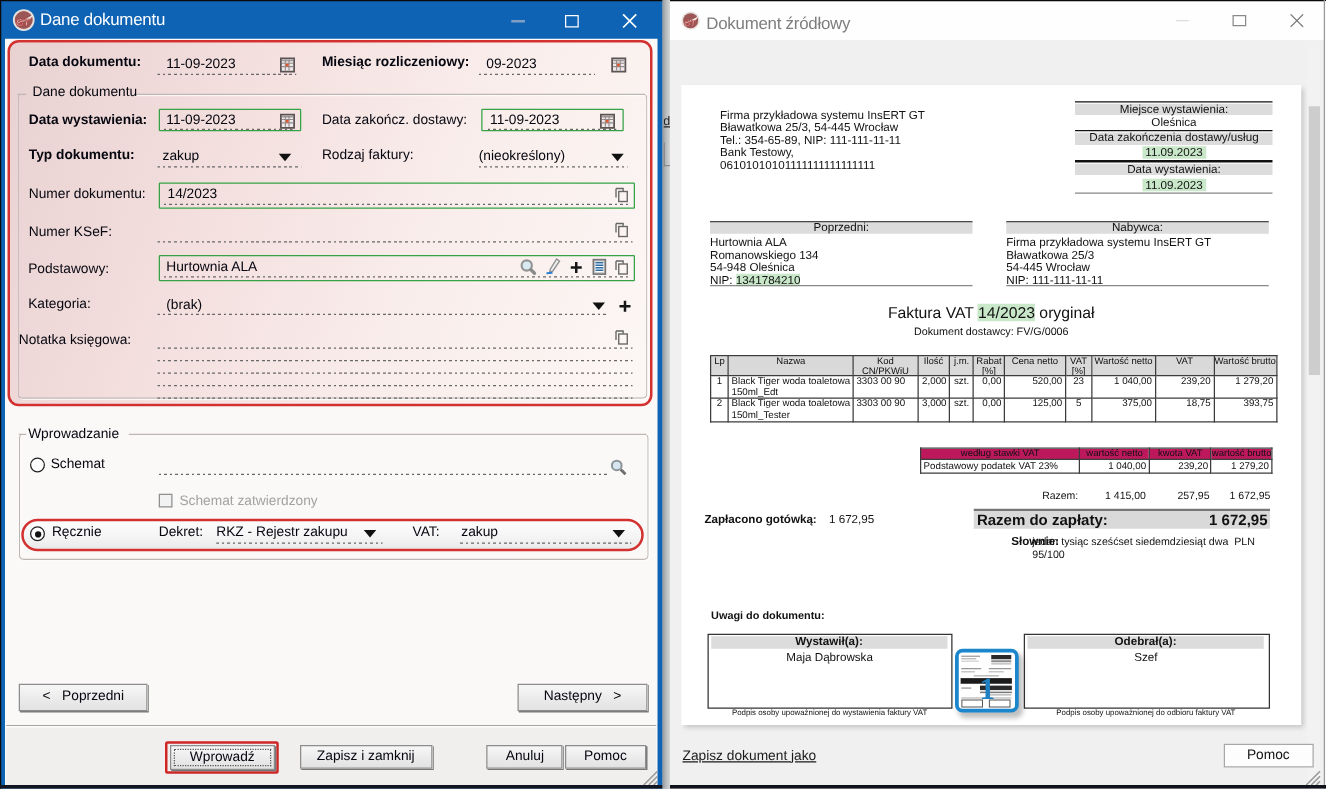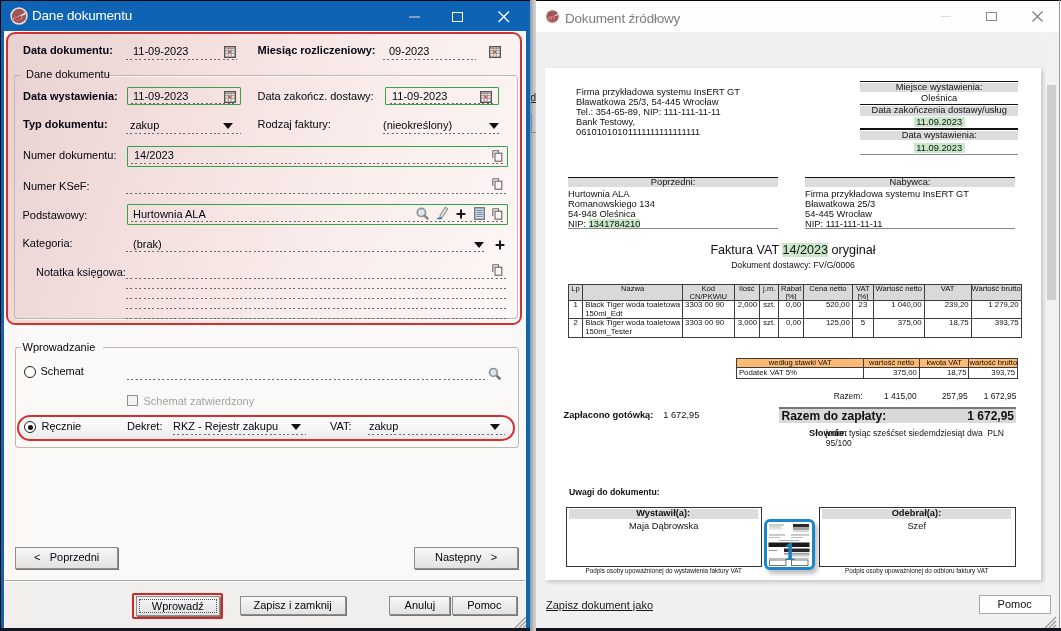--- a/index.html
+++ b/index.html
@@ -14,21 +14,21 @@
   .btn{position:absolute;border:1px solid #8d8d8d;background:linear-gradient(180deg,#f7f7f7 0%,#ebebeb 55%,#e2e2e2 100%);
        box-shadow:1px 1px 0 #777;font-size:11px;color:#05060f;text-align:center;}
   .doc{position:absolute;font-size:9.3px;line-height:10px;color:#111;white-space:nowrap;}
   .docb{font-weight:bold;}
   .band{position:absolute;background:#dcdcdc;text-align:center;font-size:9.3px;line-height:10px;color:#111;}
   .hl{background:#c9e8c9;}
   svg{position:absolute;overflow:visible;}
   #mt td, #vt td{border:1px solid #3c3c3c;padding:0 2px;vertical-align:top;overflow:hidden;white-space:nowrap;}
   #mt tr.h td{background:#d9d9d9;text-align:center;height:14.9px;line-height:7.2px;padding:0;font-size:7.6px;}
   #mt tr.r td{height:17.2px;line-height:8.3px;}
-  #vt tr.h2 td{background:#fdba74;text-align:center;height:8.8px;line-height:8.8px;font-size:7.6px;padding:0;}
+  #vt tr.h2 td{background:#be185d;text-align:center;height:8.8px;line-height:8.8px;font-size:7.6px;padding:0;}
   #vt tr.r2 td{height:9.3px;line-height:9.3px;}
   .c{text-align:center;}
   .ri{text-align:right;}
   .le{text-align:left;}
 </style>
 </head>
 <body>
 <div id="stage">
 
   <div class="abs" id="lw" style="left:0;top:0;width:530px;height:631px;background:#0e63b5;"></div>
@@ -100,21 +100,21 @@
   <div class="dot" style="left:131px;top:220.8px;width:372px;"></div>
 
   <div class="lbl" style="left:22.5px;top:238px;">Kategoria:</div>
   <div class="lbl" style="left:133px;top:238.5px;">(brak)</div>
   <div class="arr" style="left:474px;top:241.5px;"></div>
   <svg style="left:494.5px;top:240px;" width="10" height="10" viewBox="0 0 10 10">
       <path d="M5 0.6 V9.4 M0.6 5 H9.4" stroke="#161616" stroke-width="2"></path>
     </svg>
   <div class="dot" style="left:126px;top:250.8px;width:359px;"></div>
 
-  <div class="lbl" style="left:36px;top:267px;text-align:right;">Notatka księgowa:</div>
+  <div class="lbl" style="left:15px;top:267px;text-align:right;">Notatka księgowa:</div>
   <div class="dot" style="left:126px;top:278px;width:380px;"></div>
   <div class="dot" style="left:126px;top:288px;width:380px;"></div>
   <div class="dot" style="left:126px;top:298px;width:380px;"></div>
   <div class="dot" style="left:126px;top:308px;width:380px;"></div>
   <div class="dot" style="left:126px;top:318px;width:380px;"></div>
 
   <svg class="cal" style="left:224px;top:45.8px;" width="12" height="12" viewBox="0 0 12 12">
     <rect x="0.7" y="0.7" width="10.6" height="10.6" fill="#efe9e9" stroke="#5c5454" stroke-width="1.4"></rect>
     <rect x="1.5" y="1.8" width="9" height="1.2" fill="#a09898"></rect>
     <path d="M1.5 4.6 H10.5 M1.5 7.3 H10.5 M4.3 1.8 V10.3 M7.2 1.8 V10.3" stroke="#938b8b" stroke-width="0.9" fill="none"></path>
@@ -355,24 +355,24 @@
         <col style="width:47.8px">
       </colgroup>
     <tbody>
         <tr class="h2">
           <td>według stawki VAT</td>
           <td>wartość netto</td>
           <td>kwota VAT</td>
           <td>wartość brutto</td>
         </tr>
     <tr class="r2">
-          <td class="le">Podatek VAT 5%</td>
-          <td class="ri">375,00</td>
-          <td class="ri">18,75</td>
-          <td class="ri">393,75</td>
+          <td class="le">Podstawowy podatek VAT 23%</td>
+          <td class="ri">1 040,00</td>
+          <td class="ri">239,20</td>
+          <td class="ri">1 279,20</td>
         </tr>
   </tbody>
     </table>
   <div class="doc" style="left:735.9px;top:390.8px;width:126.7px;text-align:right;font-size:8.4px;">Razem:</div>
   <div class="doc" style="left:863.5px;top:390.8px;width:53.2px;text-align:right;font-size:8.4px;">1 415,00</div>
   <div class="doc" style="left:918.9px;top:390.8px;width:48.7px;text-align:right;font-size:8.4px;">257,95</div>
   <div class="doc" style="left:968.5px;top:390.8px;width:47.8px;text-align:right;font-size:8.4px;">1 672,95</div>
 
   <div class="doc docb" style="left:563.5px;top:409.8px;">Zapłacono gotówką:</div>
   <div class="doc" style="left:663.2px;top:409.8px;">1 672,95</div>

